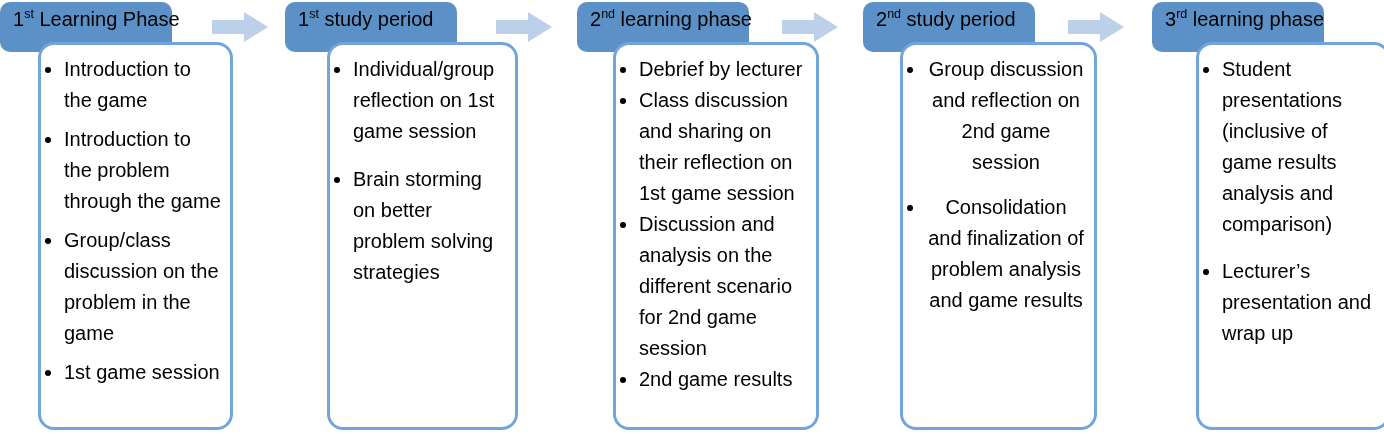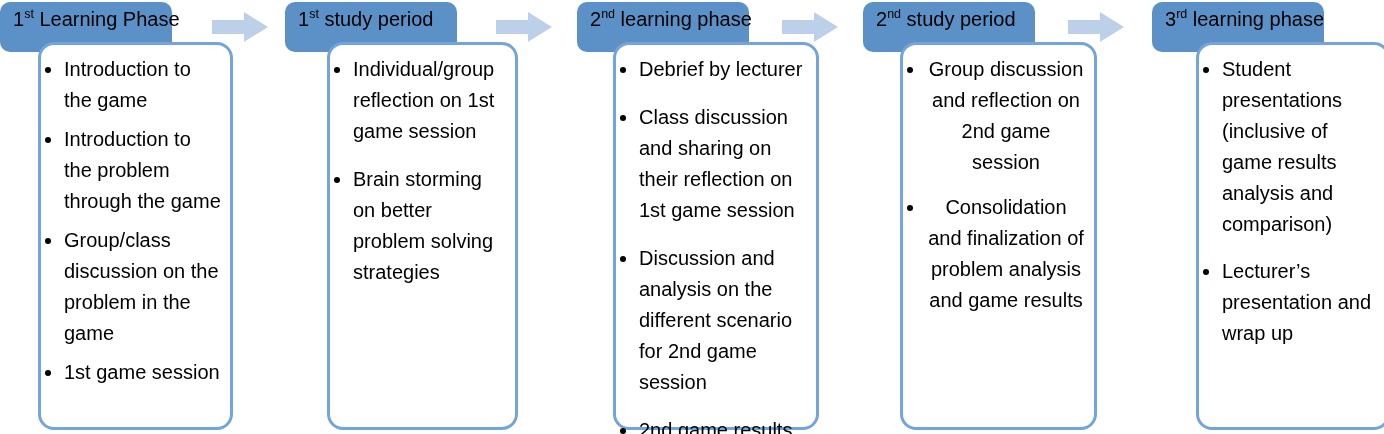--- a/index.html
+++ b/index.html
@@ -61,21 +61,21 @@
   
   .g0 { left: 0; }    .g0 .bd { left: 38px; width: 195px; }
   .g1 { left: 285px; }.g1 .bd { left: 42px; width: 191px; }
   .g1 .bd ul { padding-right: 12px; }
   .g2 { left: 577px; }.g2 .bd { left: 36px; width: 206px; }
   .g3 { left: 863px; }.g3 .bd { left: 37px; width: 197px; text-align: center; }
   .g4 { left: 1152px;}.g4 .bd { left: 44px; width: 194px; }
   
   .g0 li + li { margin-top: 8px; }
   .g1 li + li { margin-top: 17px; }
-  .g2 li + li { margin-top: 17px; }
+  .g2 li + li { margin-top: 0; }
   .g3 li + li { margin-top: 14px; }
   .g4 li + li { margin-top: 16px; }
   .arrow {
     position: absolute;
     top: 12px;
     width: 56px;
     height: 30px;
     background: var(--arrow, #bdd0e9);
     clip-path: polygon(0 27%, 57% 27%, 57% 0, 100% 50%, 57% 100%, 57% 73%, 0 73%);
     z-index: 0;

